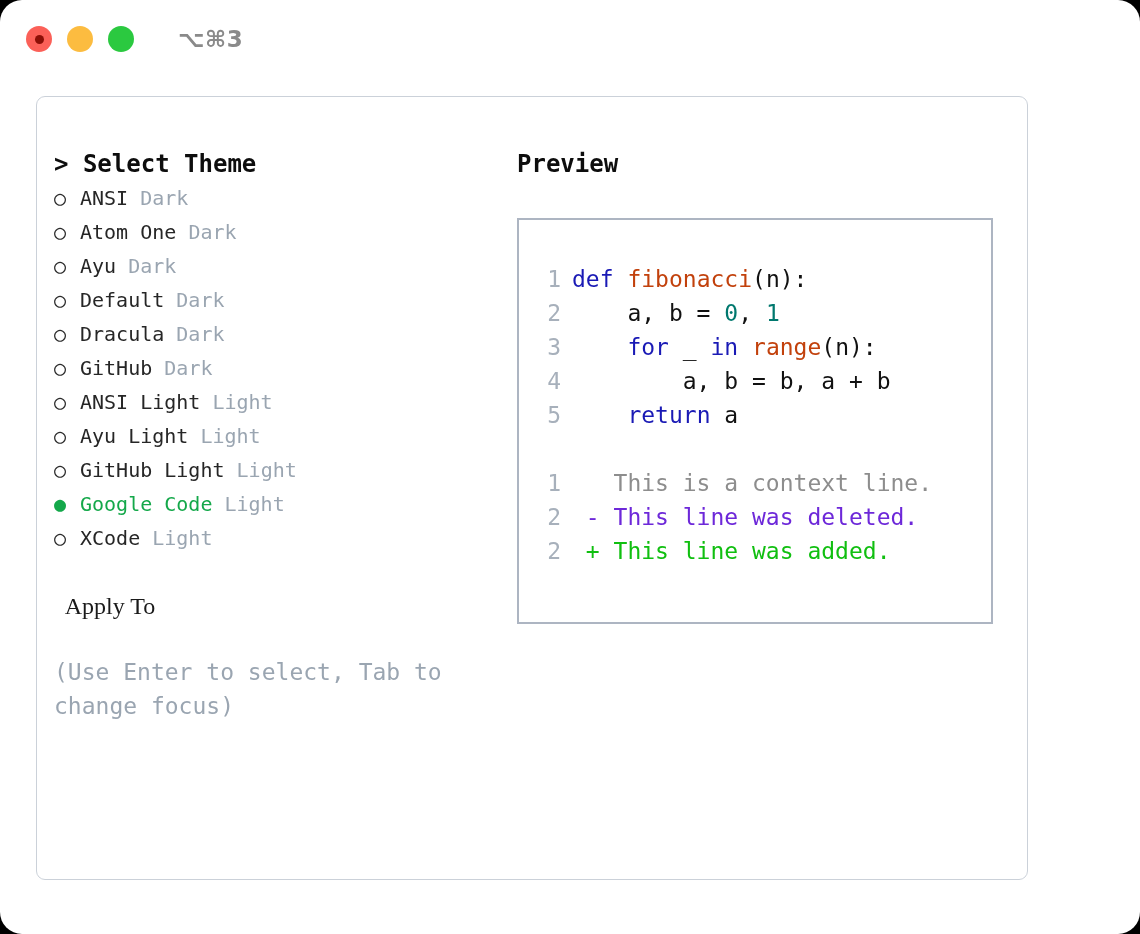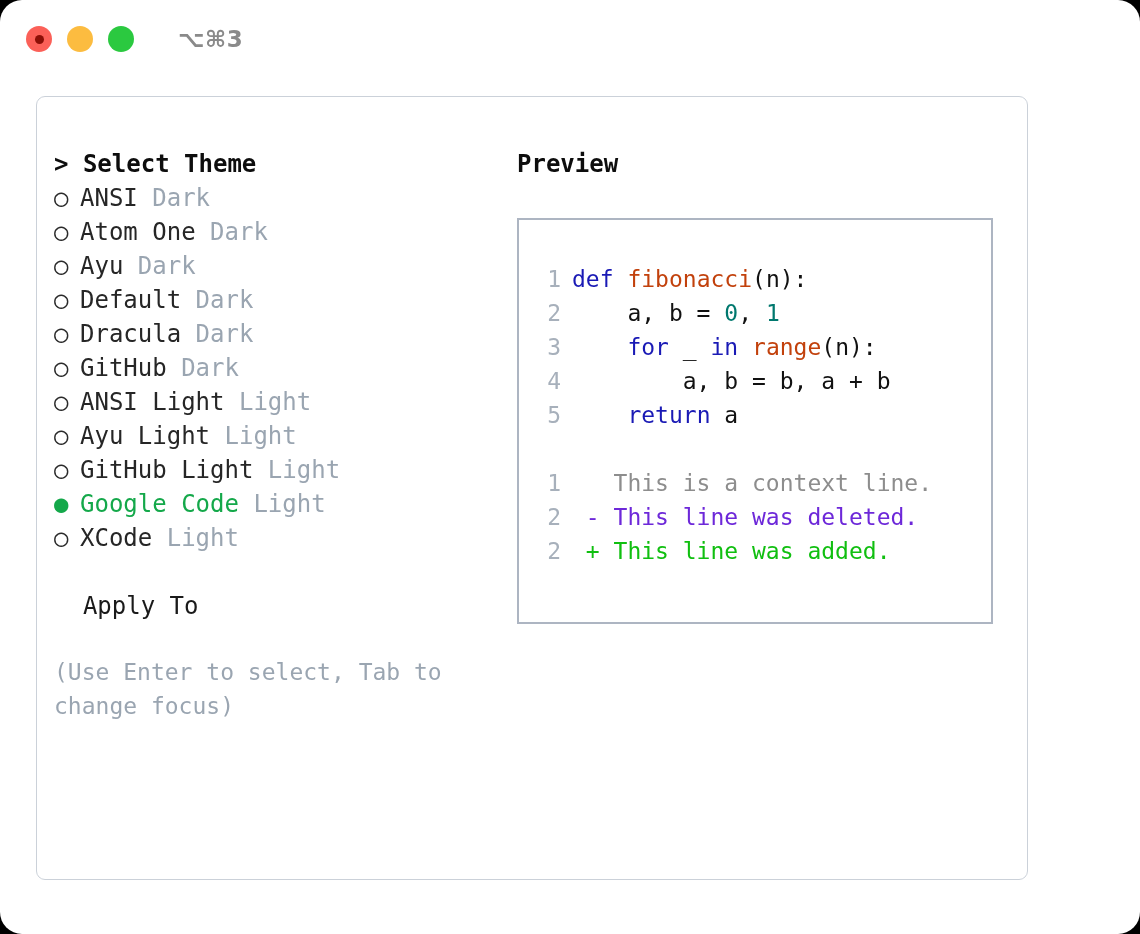--- a/index.html
+++ b/index.html
@@ -97,24 +97,25 @@
   .section-head {
     font-size: 24px;
     line-height: 34px;
     color: #0d0d0d;
     font-weight: bold;
     white-space: pre;
   }
   .section-head.plain {
     font-weight: normal;
     color: #1a1a1a;
+    font-family: Liberation Serif, serif;
   }
 
   .opt-row {
-    font-size: 24px;
+    font-size: 20px;
     line-height: 34px;
     color: #2a2a2a;
     white-space: pre;
     display: block;
   }
   .bullet {
     display: inline-block;
     width: 26px;
     white-space: pre;
   }

